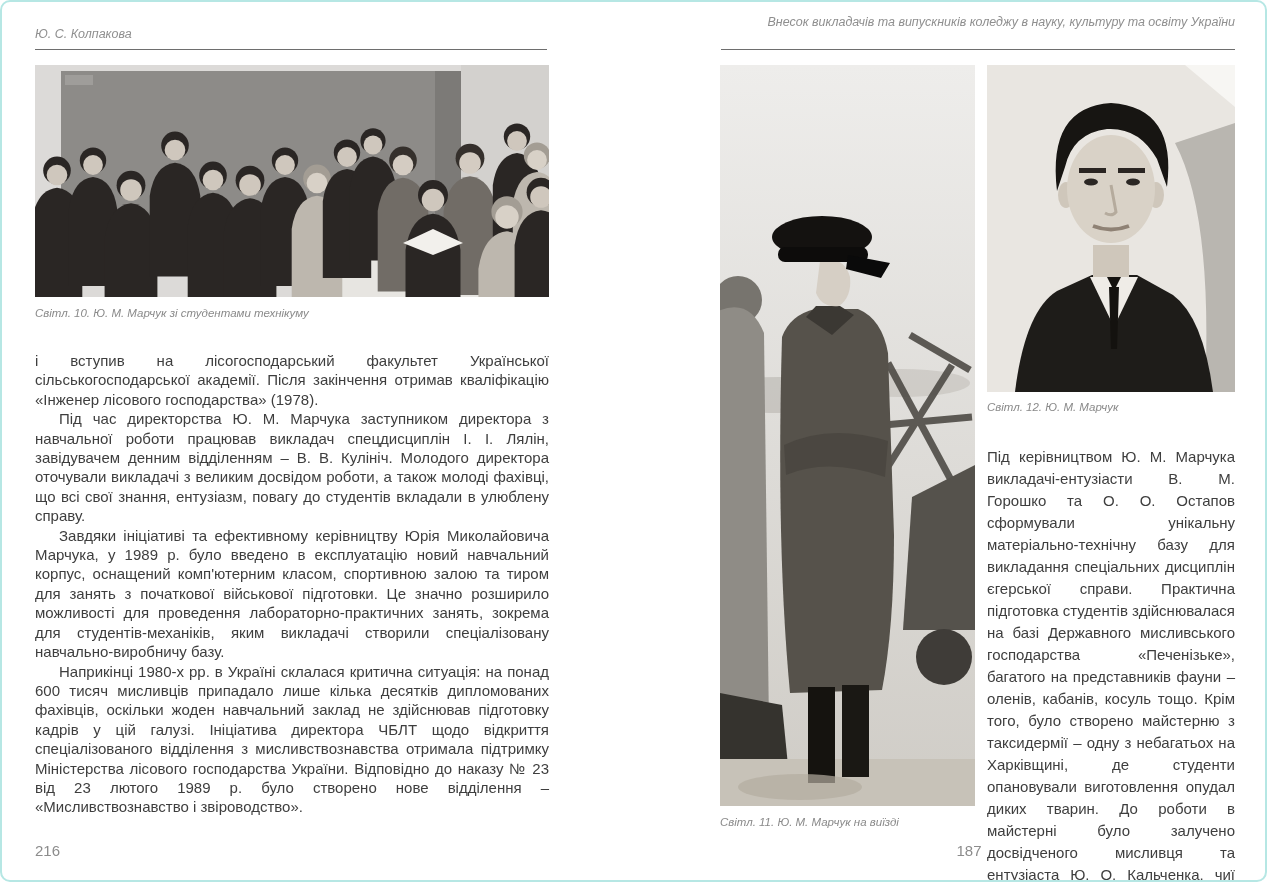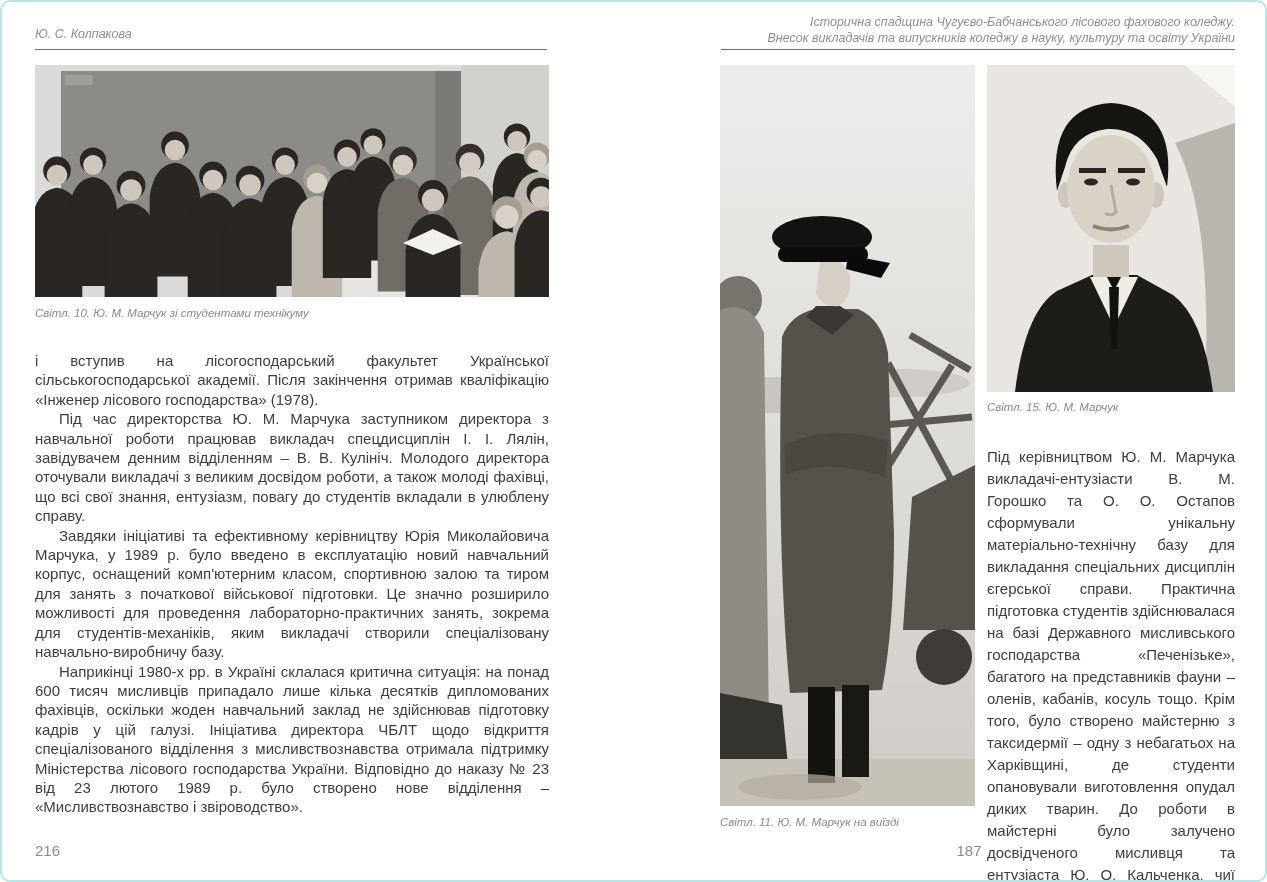--- a/index.html
+++ b/index.html
@@ -98,21 +98,20 @@
   <div class="body-left">
     <p class="first">і вступив на лісогосподарський факультет Української сільськогосподарської академії. Після закінчення отримав кваліфікацію «Інженер лісового господарства» (1978).</p>
     <p>Під час директорства Ю. М. Марчука заступником директора з навчальної роботи працював викладач спецдисциплін І. І. Лялін, завідувачем денним відділенням – В. В. Кулініч. Молодого директора оточували викладачі з великим досвідом роботи, а також молоді фахівці, що всі свої знання, ентузіазм, повагу до студентів вкладали в улюблену справу.</p>
     <p>Завдяки ініціативі та ефективному керівництву Юрія Миколайовича Марчука, у 1989 р. було введено в експлуатацію новий навчальний корпус, оснащений комп'ютерним класом, спортивною залою та тиром для занять з початкової військової підготовки. Це значно розширило можливості для проведення лабораторно-практичних занять, зокрема для студентів-механіків, яким викладачі створили спеціалізовану навчально-виробничу базу.</p>
     <p>Наприкінці 1980-х рр. в Україні склалася критична ситуація: на понад 600 тисяч мисливців припадало лише кілька десятків дипломованих фахівців, оскільки жоден навчальний заклад не здійснював підготовку кадрів у цій галузі. Ініціатива директора ЧБЛТ щодо відкриття спеціалізованого відділення з мисливствознавства отримала підтримку Міністерства лісового господарства України. Відповідно до наказу № 23 від 23 лютого 1989 р. було створено нове відділення – «Мисливствознавство і звіроводство».</p>
   </div>
 
   <div class="pagenum pagenum-left">216</div>
 
   <div class="running running-right">
-    <div>Історична спадщина Чугуєво-Бабчанського лісового фахового коледжу.</div>
     <div>Внесок викладачів та випускників коледжу в науку, культуру та освіту України</div>
   </div>
   <div class="rule rule-right"></div>
 
   <div class="photo photo11" role="img" aria-label="Чорно-біле фото: Ю. М. Марчук у кашкеті та пальті на виїзді">
     <svg viewBox="0 0 255 741" preserveAspectRatio="none">
       <defs>
         <linearGradient id="sky" x1="0" y1="0" x2="0" y2="1">
           <stop offset="0" stop-color="#eeedeb"></stop>
           <stop offset="0.55" stop-color="#dddbd7"></stop>
@@ -164,21 +163,21 @@
       <ellipse cx="124" cy="124" rx="44" ry="54" fill="#d9d2c7"></ellipse>
       <path d="M70,126 Q60,42 124,38 Q190,42 180,122 L170,94 Q152,62 120,64 Q86,68 78,102 Z" fill="#171512"></path>
       <rect x="92" y="103" width="27" height="5" fill="#2a2522"></rect>
       <rect x="131" y="103" width="27" height="5" fill="#2a2522"></rect>
       <ellipse cx="104" cy="117" rx="7" ry="3.5" fill="#2b2724"></ellipse>
       <ellipse cx="146" cy="117" rx="7" ry="3.5" fill="#2b2724"></ellipse>
       <path d="M124,120 L129,147 Q125,152 118,148" stroke="#b5ab9d" stroke-width="3" fill="none"></path>
       <path d="M106,161 Q124,168 142,161" stroke="#8f8275" stroke-width="4" fill="none"></path>
     </svg>
   </div>
-  <div class="caption cap12">Світл. 15. Ю. М. Марчук</div>
+  <div class="caption cap12">Світл. 12. Ю. М. Марчук</div>
 
   <div class="body-right">
     <p>Під керівництвом Ю. М. Марчука викладачі-ентузіасти В. М. Горошко та О. О. Остапов сформували унікальну матеріально-технічну базу для викладання спеціальних дисциплін єгерської справи. Практична підготовка студентів здійснювалася на базі Державного мисливського господарства «Печенізьке», багатого на представників фауни – оленів, кабанів, косуль тощо. Крім того, було створено майстерню з таксидермії – одну з небагатьох на Харківщині, де студенти опановували виготовлення опудал диких тварин. До роботи в майстерні було залучено досвідченого мисливця та ентузіаста Ю. О. Кальченка, чиї роботи нині експонуються в Музеї історії коледжу.</p>
   </div>
 
   <div class="pagenum pagenum-right">187</div>
 
 </div>
 
 </body></html>

